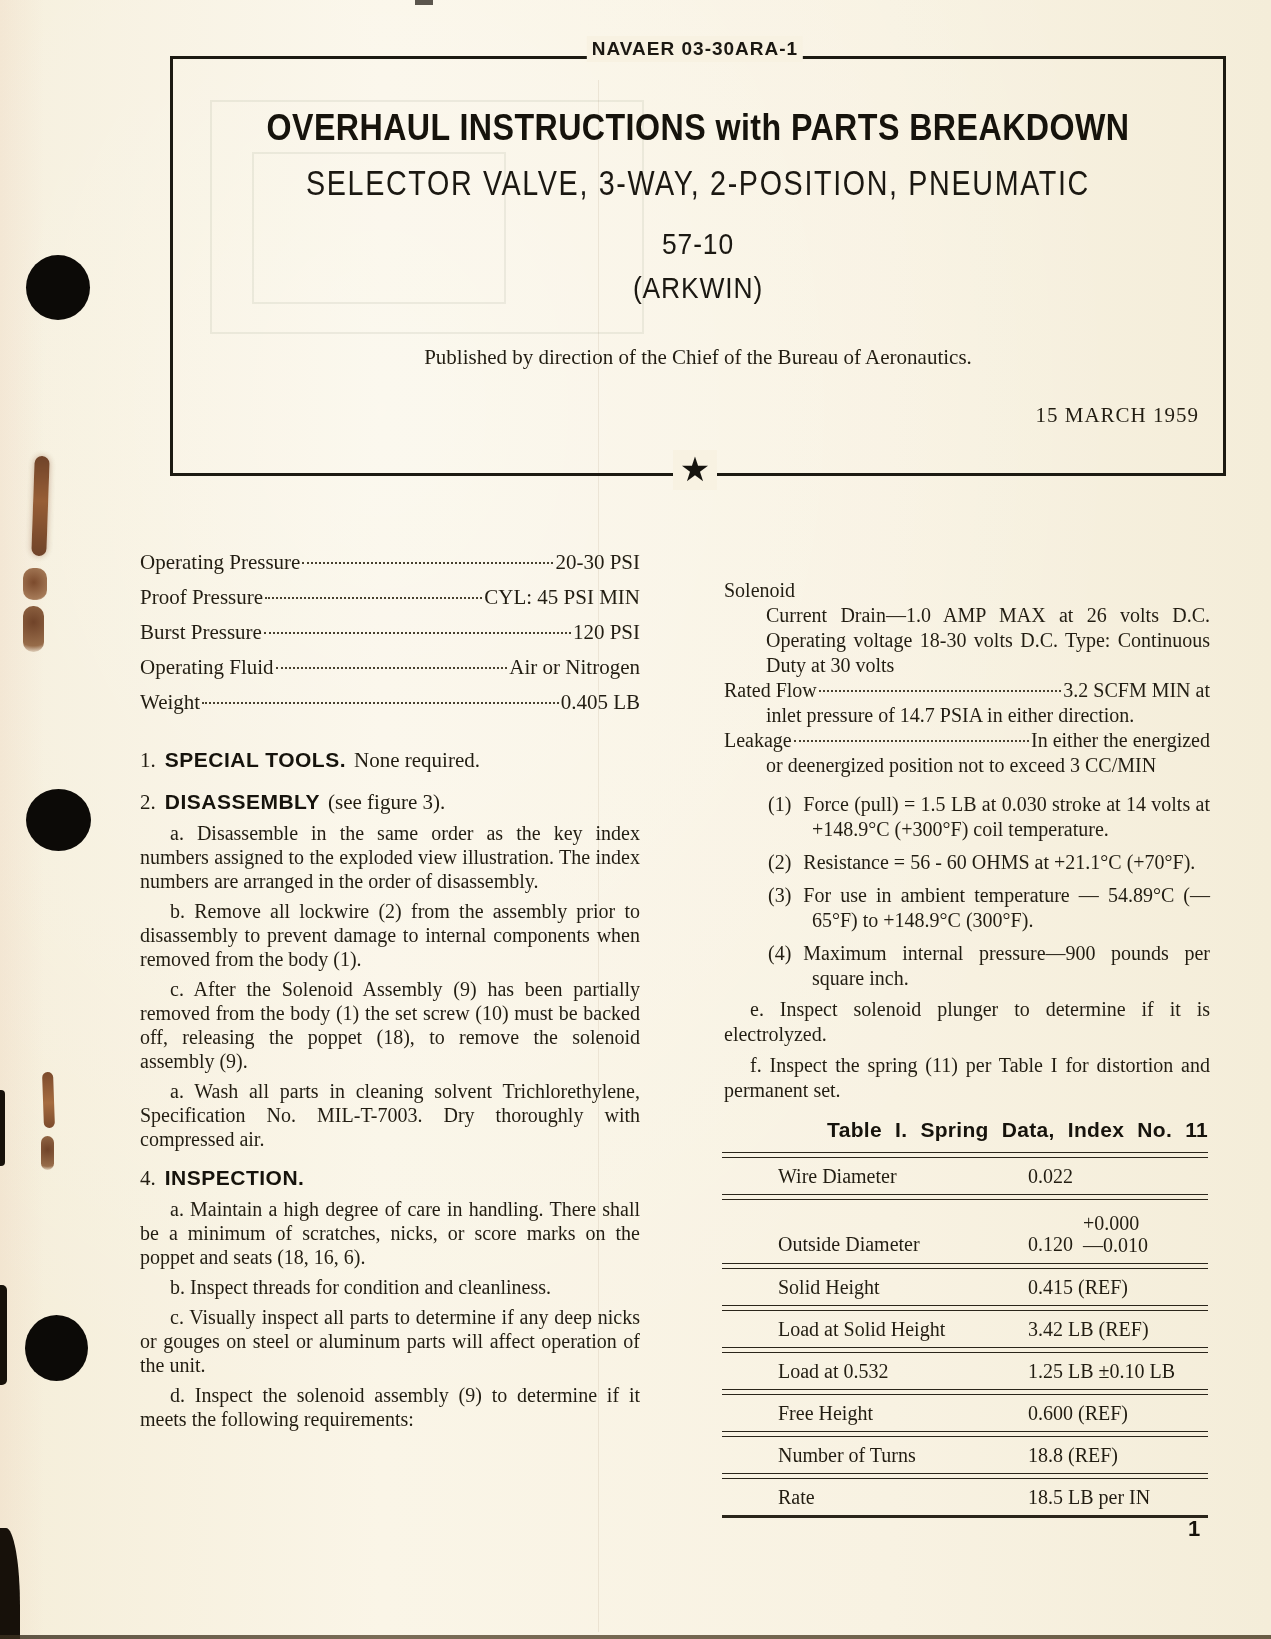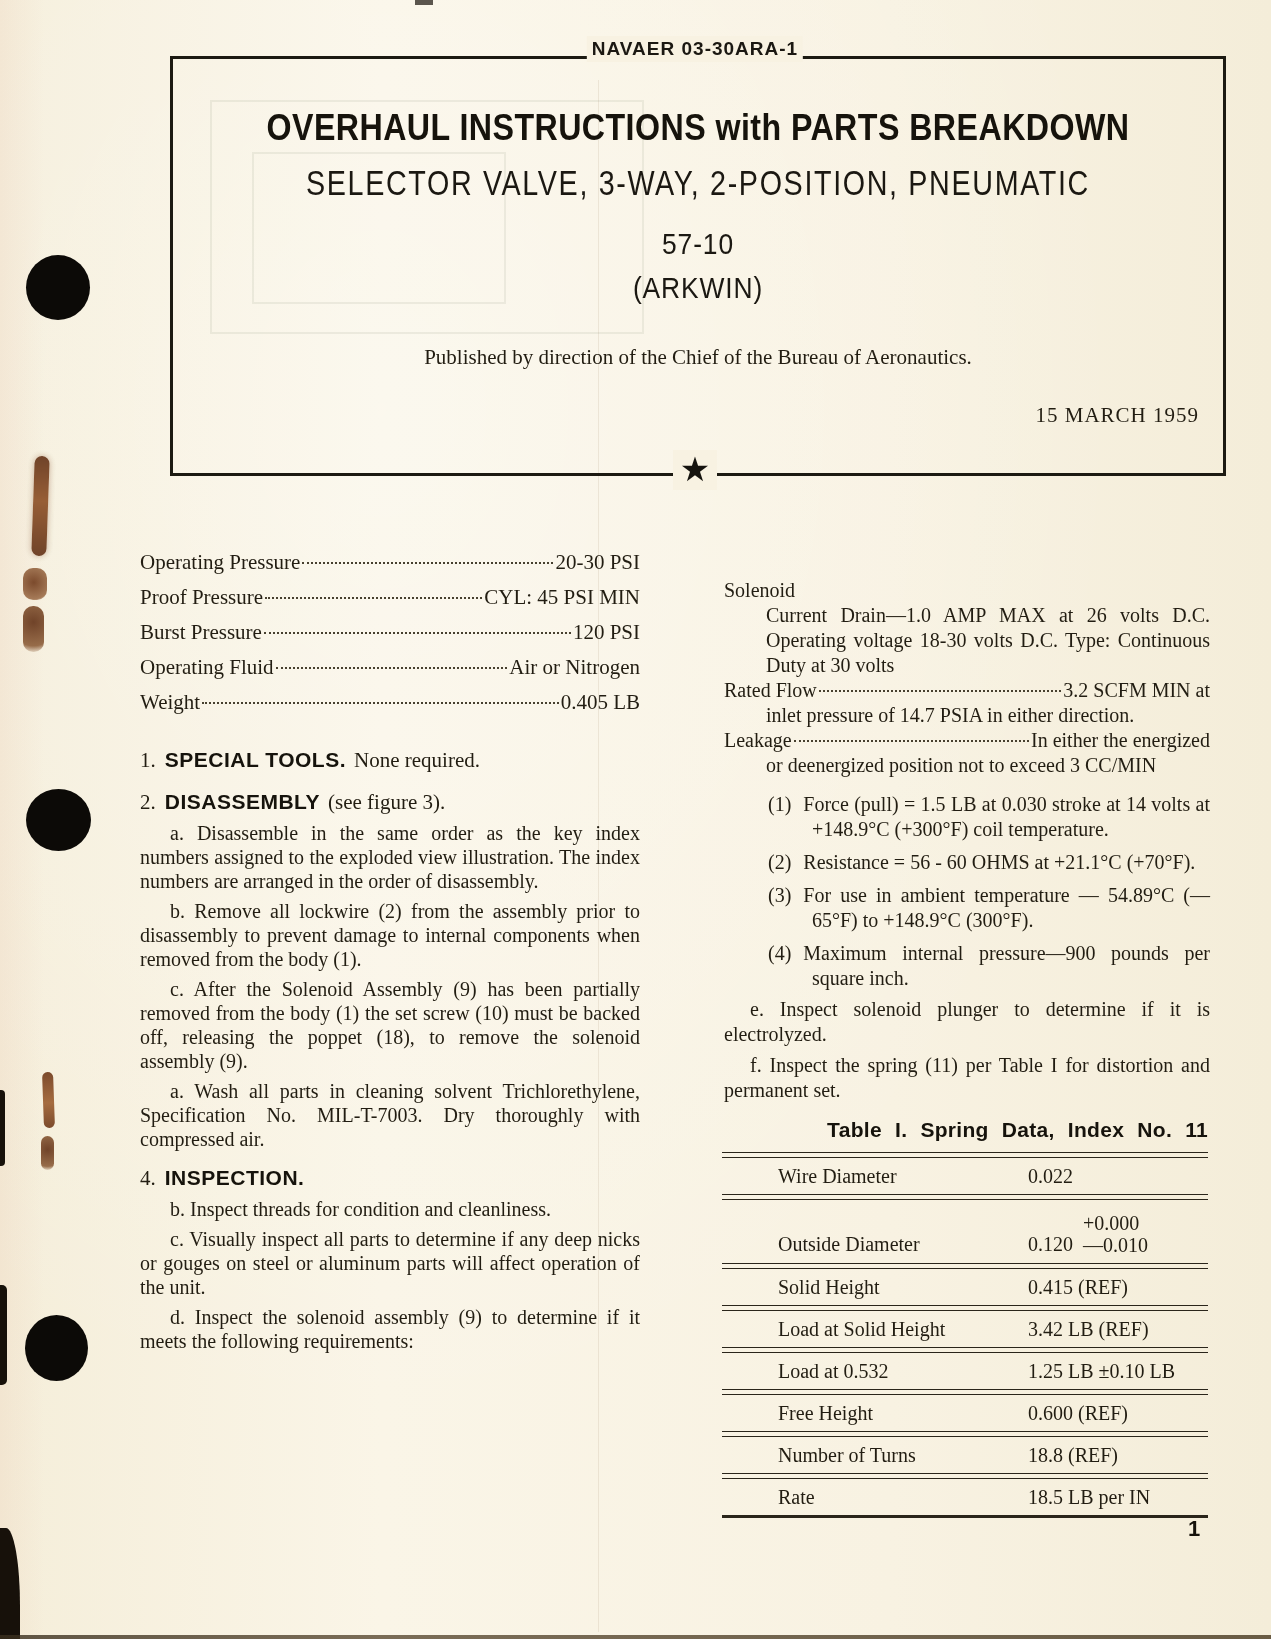--- a/index.html
+++ b/index.html
@@ -171,20 +171,21 @@
       </div>
       <p class="para">a. Disassemble in the same order as the key index numbers assigned to the exploded view illustration. The index numbers are arranged in the order of disassembly.</p>
       <p class="para">b. Remove all lockwire (2) from the assembly prior to disassembly to prevent damage to internal components when removed from the body (1).</p>
       <p class="para">c. After the Solenoid Assembly (9) has been partially removed from the body (1) the set screw (10) must be backed off, releasing the poppet (18), to remove the solenoid assembly (9).</p>
 
       <p class="para">a. Wash all parts in cleaning solvent Trichlorethylene, Specification No. MIL-T-7003. Dry thoroughly with compressed air.</p>
 
       <div class="sec-head tighter">
         <span class="sec-num">4.</span><span class="sec-title">INSPECTION.</span>
       </div>
+      <p class="para">a. Maintain a high degree of care in handling. There shall be a minimum of scratches, nicks, or score marks on the poppet and seats (18, 16, 6).</p>
       <p class="para">b. Inspect threads for condition and cleanliness.</p>
       <p class="para">c. Visually inspect all parts to determine if any deep nicks or gouges on steel or aluminum parts will affect operation of the unit.</p>
       <p class="para">d. Inspect the solenoid assembly (9) to determine if it meets the following requirements:</p>
     </div>
 
     <div class="col-right">
       <div class="sol-label">Solenoid</div>
       <div class="indent-block">Current Drain—1.0 AMP MAX at 26 volts D.C. Operating voltage 18-30 volts D.C. Type: Continuous Duty at 30 volts</div>
 
       <div class="prow2">

